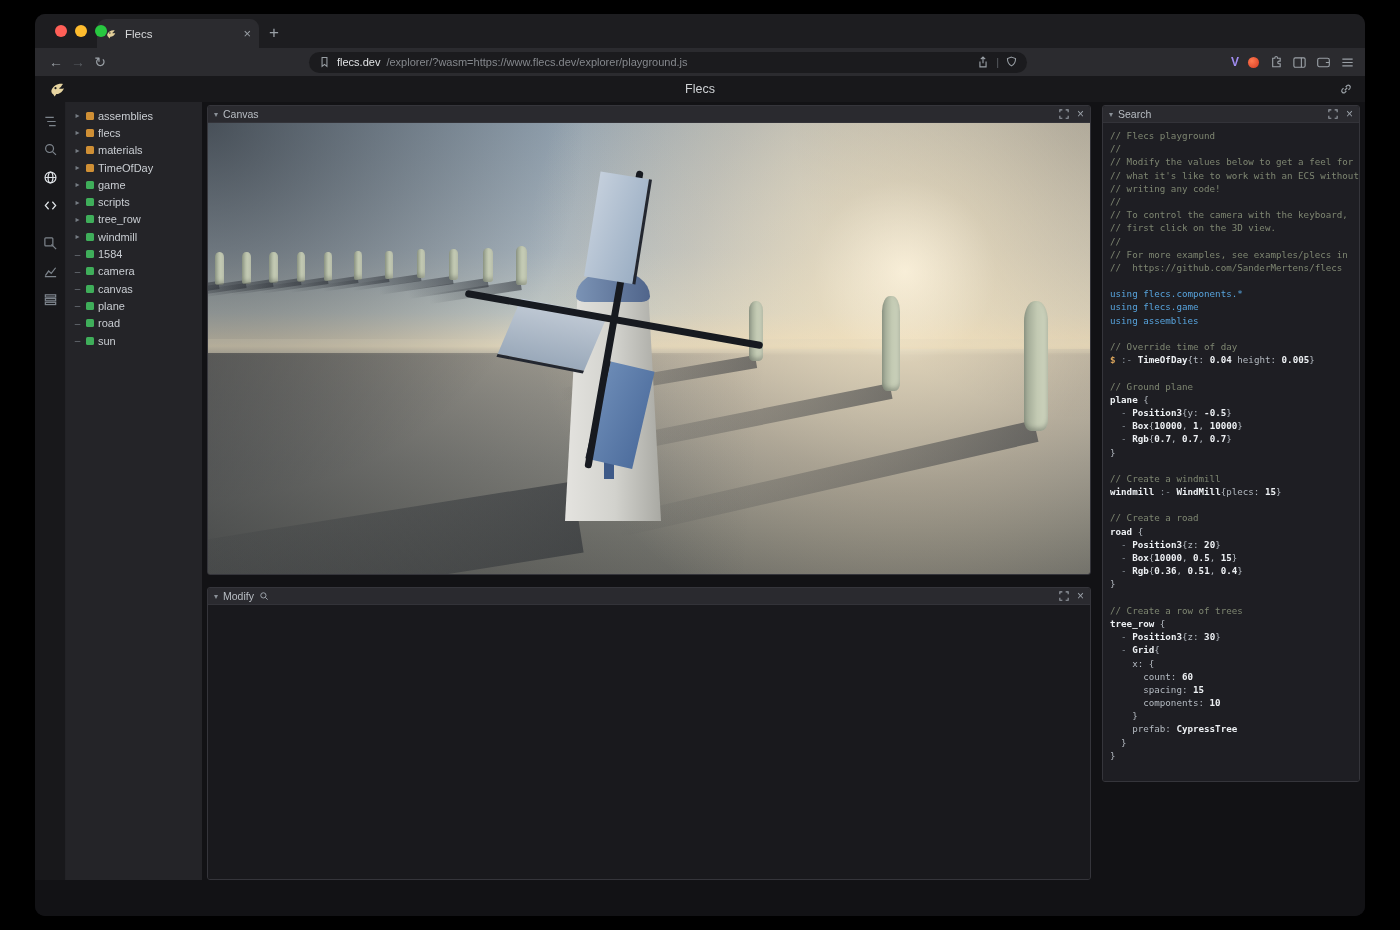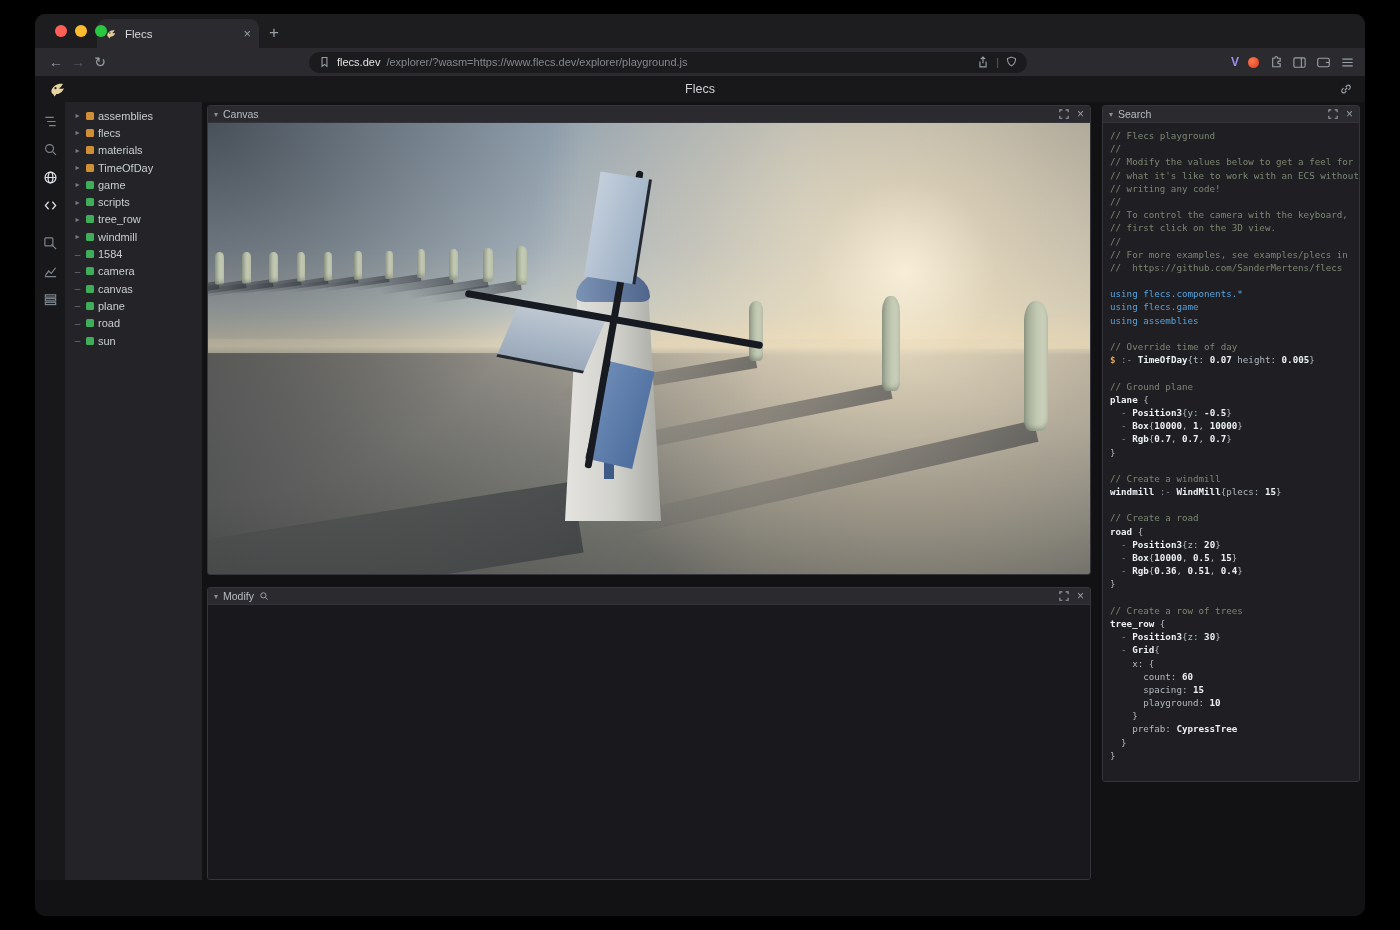--- a/index.html
+++ b/index.html
@@ -412,21 +412,21 @@
             <div class="cl"><span class="tk-c">// first click on the 3D view.</span></div>
             <div class="cl"><span class="tk-c">//</span></div>
             <div class="cl"><span class="tk-c">// For more examples, see examples/plecs in</span></div>
             <div class="cl"><span class="tk-c">//  https://github.com/SanderMertens/flecs</span></div>
             <div class="cl">&nbsp;</div>
             <div class="cl"><span class="tk-u">using flecs.components.*</span></div>
             <div class="cl"><span class="tk-u">using flecs.game</span></div>
             <div class="cl"><span class="tk-u">using assemblies</span></div>
             <div class="cl">&nbsp;</div>
             <div class="cl"><span class="tk-c">// Override time of day</span></div>
-            <div class="cl"><span class="tk-d">$</span><span class="tk-o"> :- </span><span class="tk-b">TimeOfDay</span><span class="tk-p">{t: </span><span class="tk-b">0.07</span><span class="tk-p"> height: </span><span class="tk-b">0.005</span><span class="tk-p">}</span></div>
+            <div class="cl"><span class="tk-d">$</span><span class="tk-o"> :- </span><span class="tk-b">TimeOfDay</span><span class="tk-p">{t: </span><span class="tk-b">0.04</span><span class="tk-p"> height: </span><span class="tk-b">0.005</span><span class="tk-p">}</span></div>
             <div class="cl">&nbsp;</div>
             <div class="cl"><span class="tk-c">// Ground plane</span></div>
             <div class="cl"><span class="tk-b">plane</span><span class="tk-p"> {</span></div>
             <div class="cl"><span class="tk-p">  </span><span class="tk-o">- </span><span class="tk-b">Position3</span><span class="tk-p">{y: </span><span class="tk-b">-0.5</span><span class="tk-p">}</span></div>
             <div class="cl"><span class="tk-p">  </span><span class="tk-o">- </span><span class="tk-b">Box</span><span class="tk-p">{</span><span class="tk-b">10000</span><span class="tk-p">, </span><span class="tk-b">1</span><span class="tk-p">, </span><span class="tk-b">10000</span><span class="tk-p">}</span></div>
             <div class="cl"><span class="tk-p">  </span><span class="tk-o">- </span><span class="tk-b">Rgb</span><span class="tk-p">{</span><span class="tk-b">0.7</span><span class="tk-p">, </span><span class="tk-b">0.7</span><span class="tk-p">, </span><span class="tk-b">0.7</span><span class="tk-p">}</span></div>
             <div class="cl"><span class="tk-p">}</span></div>
             <div class="cl">&nbsp;</div>
             <div class="cl"><span class="tk-c">// Create a windmill</span></div>
             <div class="cl"><span class="tk-b">windmill</span><span class="tk-o"> :- </span><span class="tk-b">WindMill</span><span class="tk-p">{plecs: </span><span class="tk-b">15</span><span class="tk-p">}</span></div>
@@ -438,21 +438,21 @@
             <div class="cl"><span class="tk-p">  </span><span class="tk-o">- </span><span class="tk-b">Rgb</span><span class="tk-p">{</span><span class="tk-b">0.36</span><span class="tk-p">, </span><span class="tk-b">0.51</span><span class="tk-p">, </span><span class="tk-b">0.4</span><span class="tk-p">}</span></div>
             <div class="cl"><span class="tk-p">}</span></div>
             <div class="cl">&nbsp;</div>
             <div class="cl"><span class="tk-c">// Create a row of trees</span></div>
             <div class="cl"><span class="tk-b">tree_row</span><span class="tk-p"> {</span></div>
             <div class="cl"><span class="tk-p">  </span><span class="tk-o">- </span><span class="tk-b">Position3</span><span class="tk-p">{z: </span><span class="tk-b">30</span><span class="tk-p">}</span></div>
             <div class="cl"><span class="tk-p">  </span><span class="tk-o">- </span><span class="tk-b">Grid</span><span class="tk-p">{</span></div>
             <div class="cl"><span class="tk-p">    x: {</span></div>
             <div class="cl"><span class="tk-p">      count: </span><span class="tk-b">60</span></div>
             <div class="cl"><span class="tk-p">      spacing: </span><span class="tk-b">15</span></div>
-            <div class="cl"><span class="tk-p">      playground: </span><span class="tk-b">10</span></div>
+            <div class="cl"><span class="tk-p">      components: </span><span class="tk-b">10</span></div>
             <div class="cl"><span class="tk-p">    }</span></div>
             <div class="cl"><span class="tk-p">    prefab: </span><span class="tk-b">CypressTree</span></div>
             <div class="cl"><span class="tk-p">  }</span></div>
             <div class="cl"><span class="tk-p">}</span></div>
           </div>
       </div>
     </div>
   </div>
 
   <div class="footer"></div>

